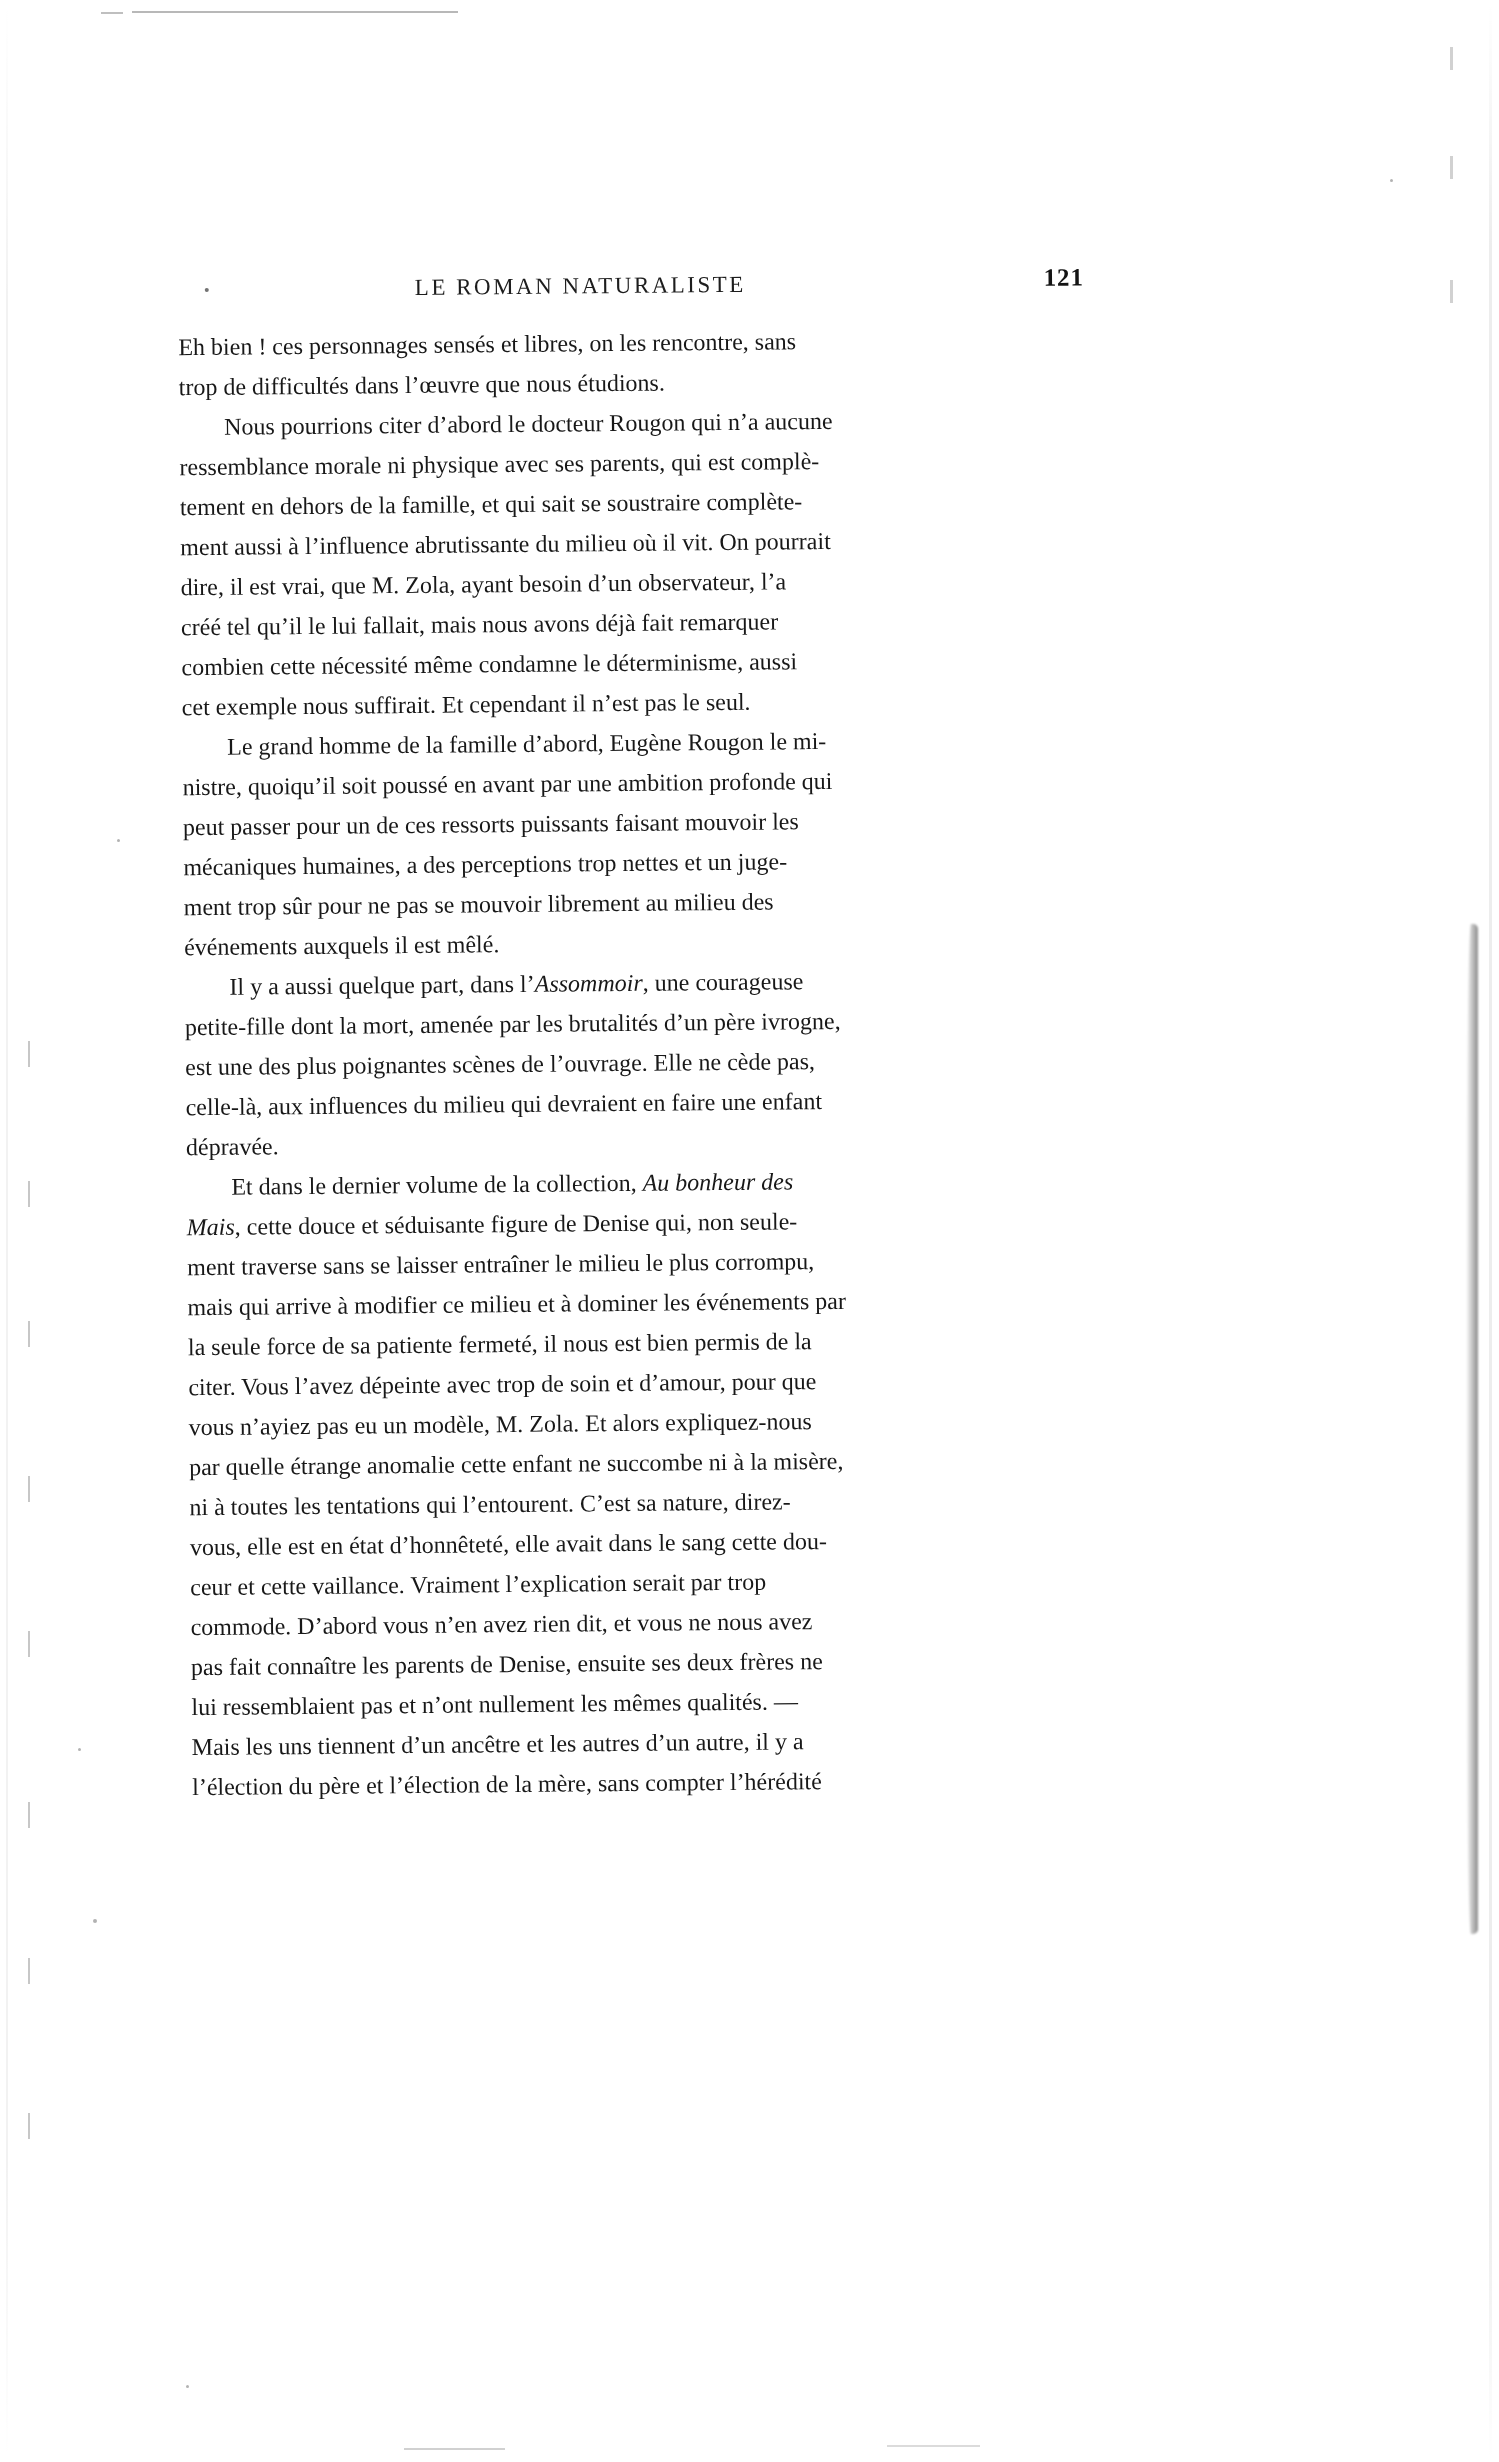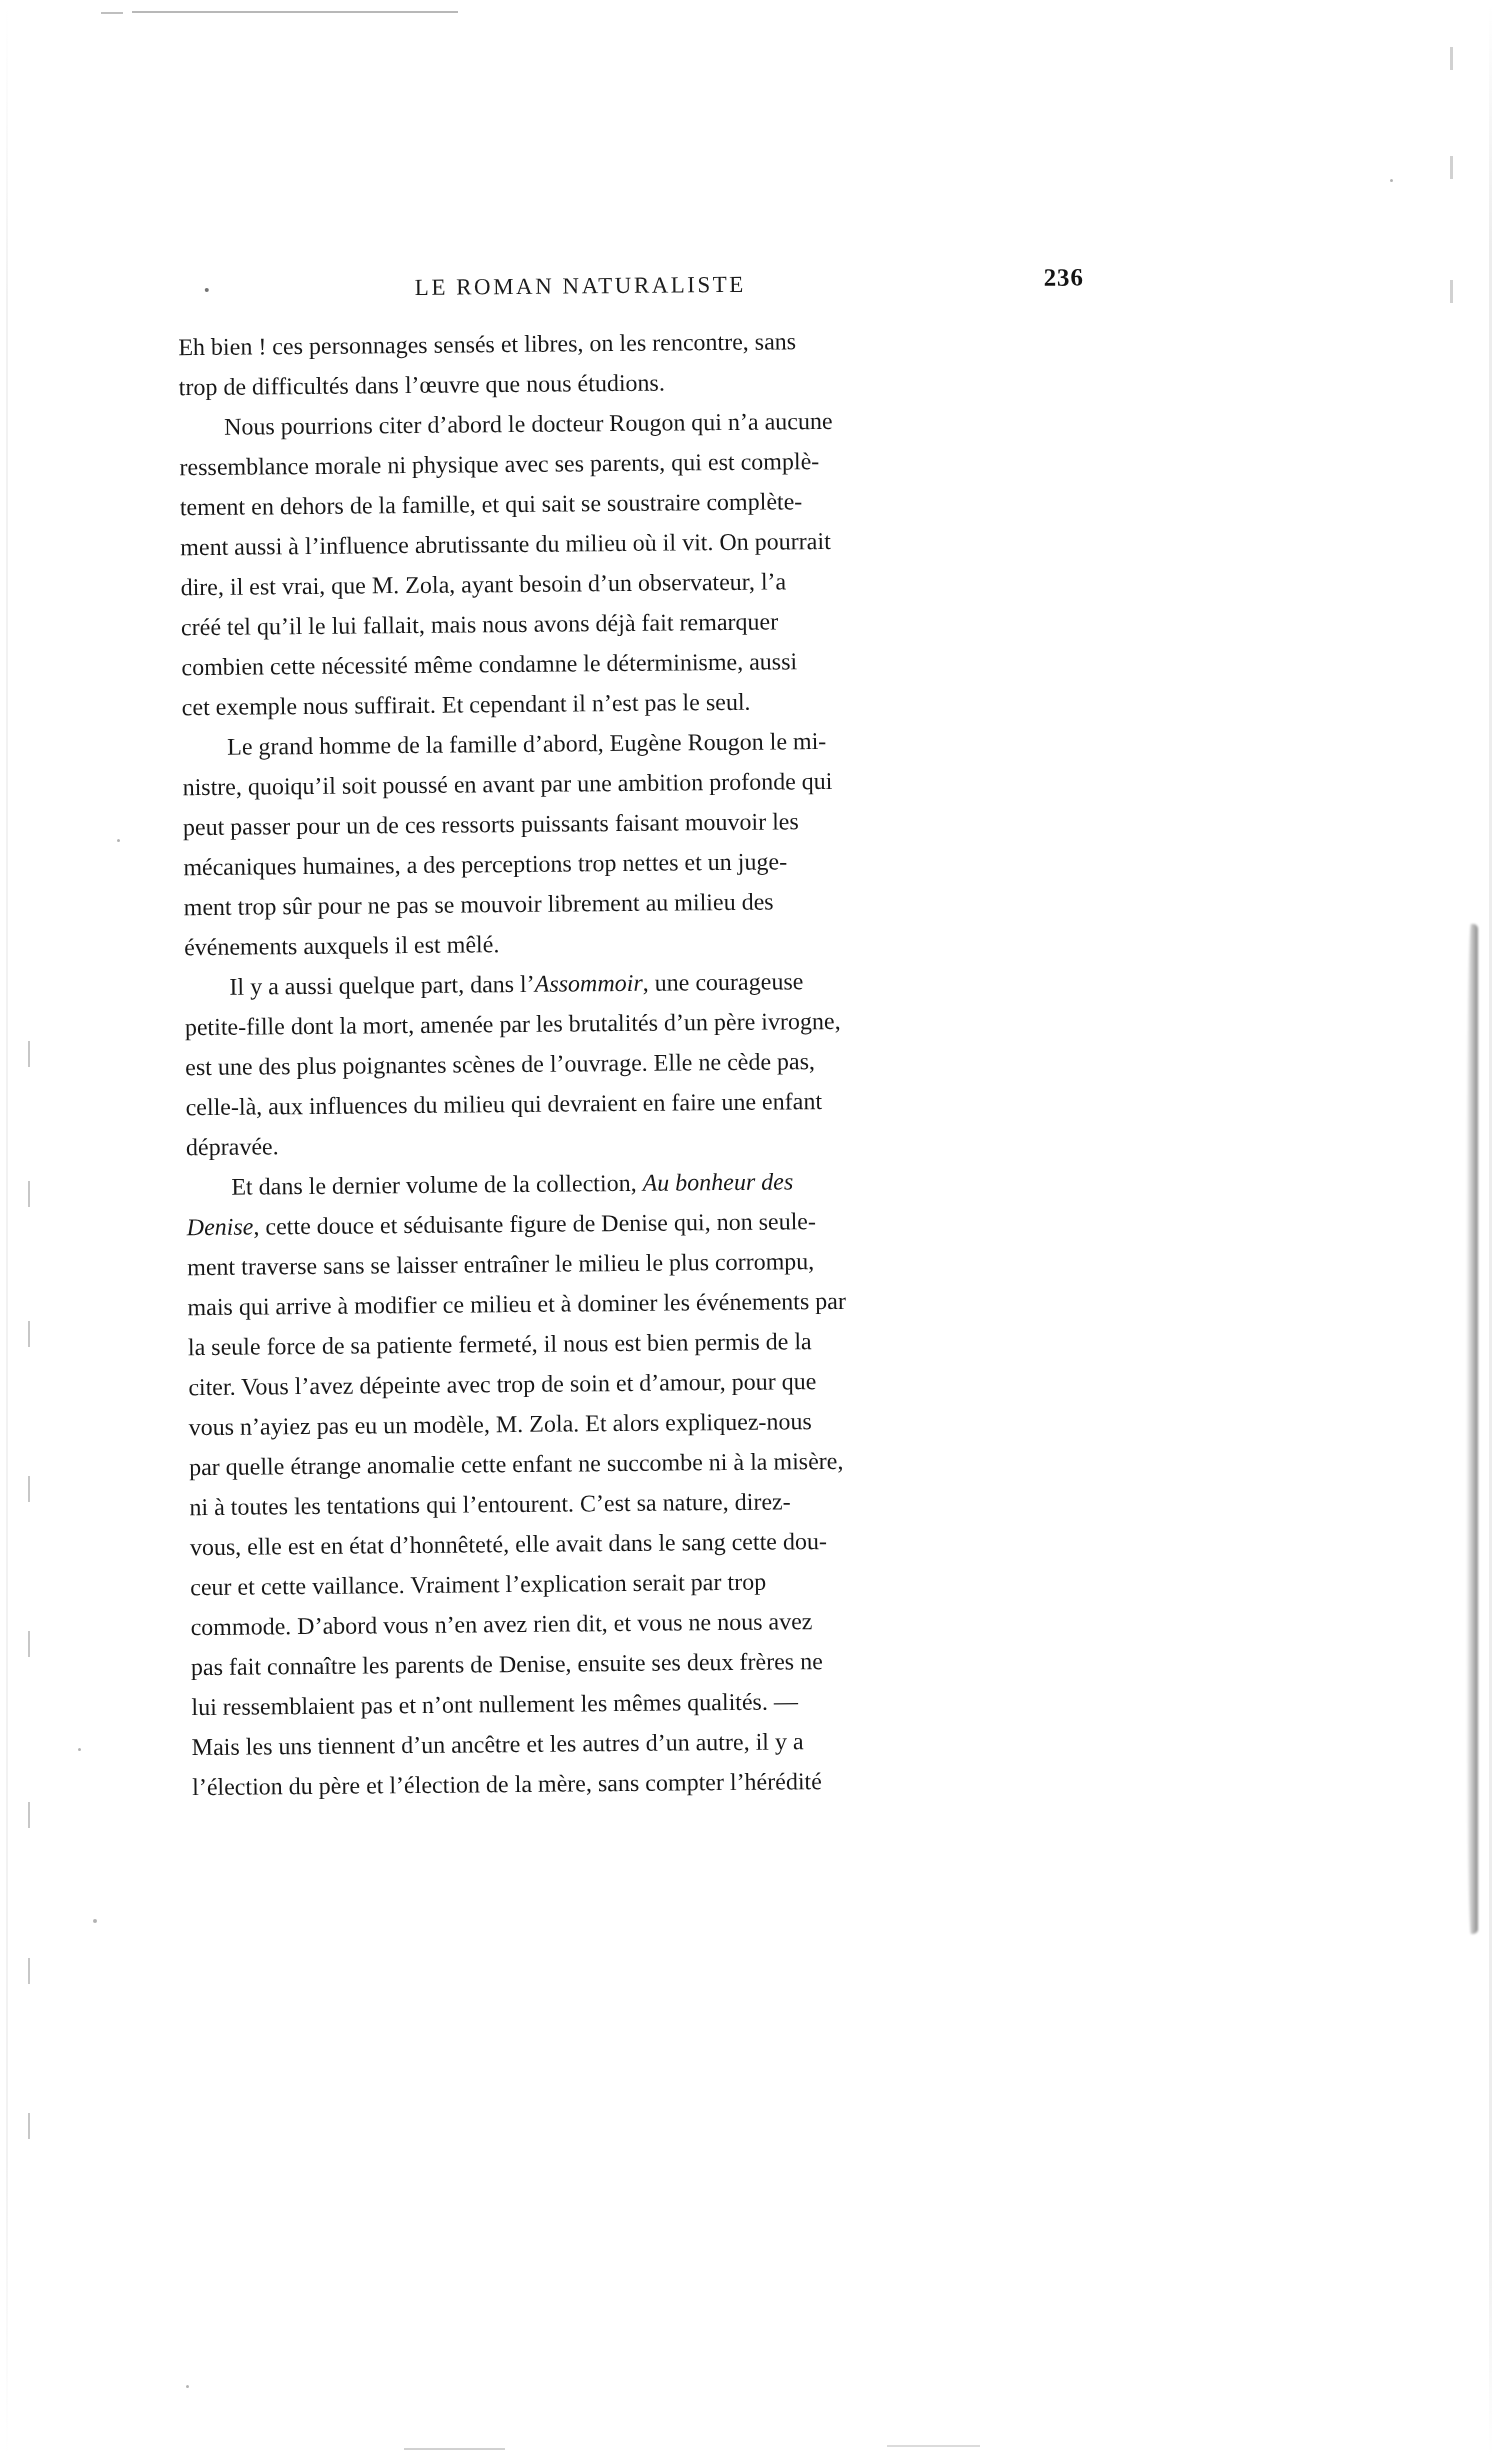--- a/index.html
+++ b/index.html
@@ -211,21 +211,21 @@
 <div class="speck" style="left:78px;top:1748px;width:3.1px;height:3.1px;"></div>
 <div class="speck" style="left:93px;top:1919px;width:3.9px;height:3.9px;"></div>
 <div class="speck" style="left:1390px;top:179px;width:3.1px;height:3.1px;"></div>
 <div class="speck" style="left:186px;top:2385px;width:3.1px;height:3.1px;"></div>
 
 <div class="page skew">
 
   <div class="header">
     <span class="header-dot"></span>
     <span class="running-head">LE ROMAN NATURALISTE</span>
-    <span class="folio">236</span>
+    <span class="folio">121</span>
   </div>
 
   <div class="body-text">
     <span class="line">Eh bien ! ces personnages sensés et libres, on les rencontre, sans</span>
     <span class="line">trop de difficultés dans l’œuvre que nous étudions.</span>
     <span class="line indent">Nous pourrions citer d’abord le docteur Rougon qui n’a aucune</span>
     <span class="line">ressemblance morale ni physique avec ses parents, qui est complè-</span>
     <span class="line">tement en dehors de la famille, et qui sait se soustraire complète-</span>
     <span class="line">ment aussi à l’influence abrutissante du milieu où il vit. On pourrait</span>
     <span class="line">dire, il est vrai, que M. Zola, ayant besoin d’un observateur, l’a</span>
@@ -237,21 +237,21 @@
     <span class="line">peut passer pour un de ces ressorts puissants faisant mouvoir les</span>
     <span class="line">mécaniques humaines, a des perceptions trop nettes et un juge-</span>
     <span class="line">ment trop sûr pour ne pas se mouvoir librement au milieu des</span>
     <span class="line">événements auxquels il est mêlé.</span>
     <span class="line indent">Il y a aussi quelque part, dans l’<span class="ital">Assommoir</span>, une courageuse</span>
     <span class="line">petite-fille dont la mort, amenée par les brutalités d’un père ivrogne,</span>
     <span class="line">est une des plus poignantes scènes de l’ouvrage. Elle ne cède pas,</span>
     <span class="line">celle-là, aux influences du milieu qui devraient en faire une enfant</span>
     <span class="line">dépravée.</span>
     <span class="line indent">Et dans le dernier volume de la collection, <span class="ital">Au bonheur des</span></span>
-    <span class="line"><span class="ital">Denise</span>, cette douce et séduisante figure de Denise qui, non seule-</span>
+    <span class="line"><span class="ital">Mais</span>, cette douce et séduisante figure de Denise qui, non seule-</span>
     <span class="line">ment traverse sans se laisser entraîner le milieu le plus corrompu,</span>
     <span class="line">mais qui arrive à modifier ce milieu et à dominer les événements par</span>
     <span class="line">la seule force de sa patiente fermeté, il nous est bien permis de la</span>
     <span class="line">citer. Vous l’avez dépeinte avec trop de soin et d’amour, pour que</span>
     <span class="line">vous n’ayiez pas eu un modèle, M. Zola. Et alors expliquez-nous</span>
     <span class="line">par quelle étrange anomalie cette enfant ne succombe ni à la misère,</span>
     <span class="line">ni à toutes les tentations qui l’entourent. C’est sa nature, direz-</span>
     <span class="line">vous, elle est en état d’honnêteté, elle avait dans le sang cette dou-</span>
     <span class="line">ceur et cette vaillance. Vraiment l’explication serait par trop</span>
     <span class="line">commode. D’abord vous n’en avez rien dit, et vous ne nous avez</span>

